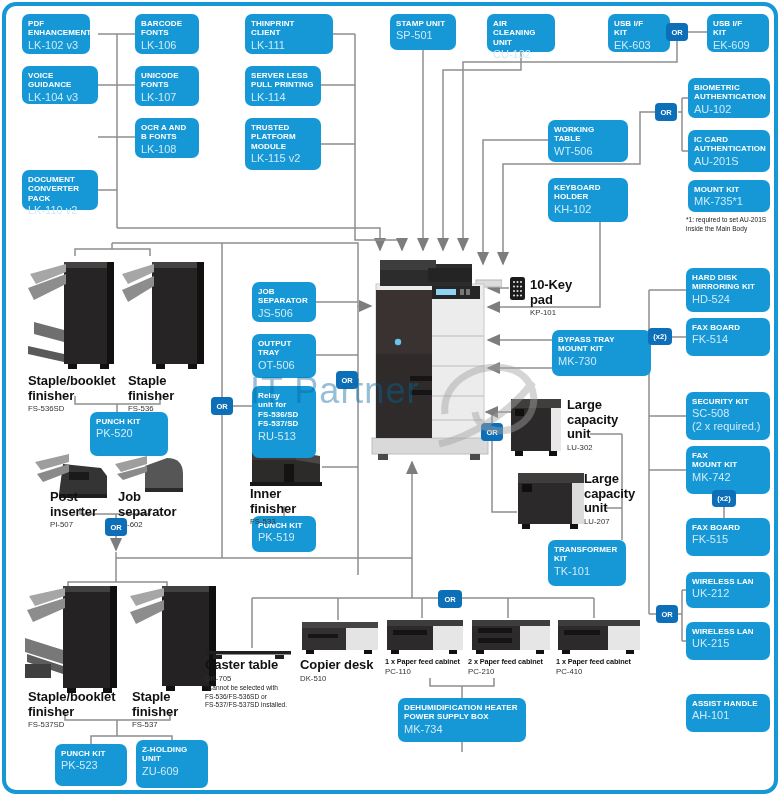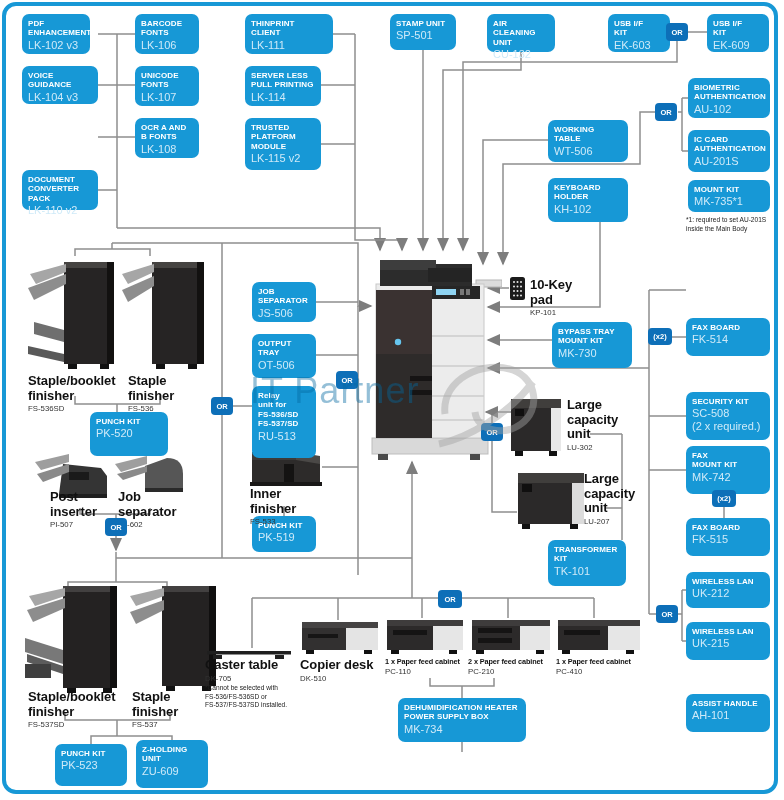--- a/index.html
+++ b/index.html
@@ -151,24 +151,29 @@
   <div class="bx" style="left:548px;top:120px;width:80px;height:42px">
       <div class="bt">WORKING
 TABLE</div>
       <div class="bc">WT-506</div>
     </div>
   <div class="bx" style="left:548px;top:178px;width:80px;height:44px">
       <div class="bt">KEYBOARD
 HOLDER</div>
       <div class="bc">KH-102</div>
     </div>
-  <div class="bx" style="left:552px;top:322px;width:80px;height:46px">
+  <div class="bx" style="left:552px;top:330px;width:99px;height:46px">
       <div class="bt">BYPASS TRAY
 MOUNT KIT</div>
       <div class="bc">MK-730</div>
+    </div>
+  <div class="bx" style="left:686px;top:268px;width:84px;height:44px">
+      <div class="bt">HARD DISK
+MIRRORING KIT</div>
+      <div class="bc">HD-524</div>
     </div>
   <div class="bx" style="left:686px;top:318px;width:84px;height:38px">
       <div class="bt">FAX BOARD</div>
       <div class="bc">FK-514</div>
     </div>
   <div class="bx" style="left:686px;top:392px;width:84px;height:48px">
       <div class="bt">SECURITY KIT</div>
       <div class="bc">SC-508
 (2 x required.)</div>
     </div>

